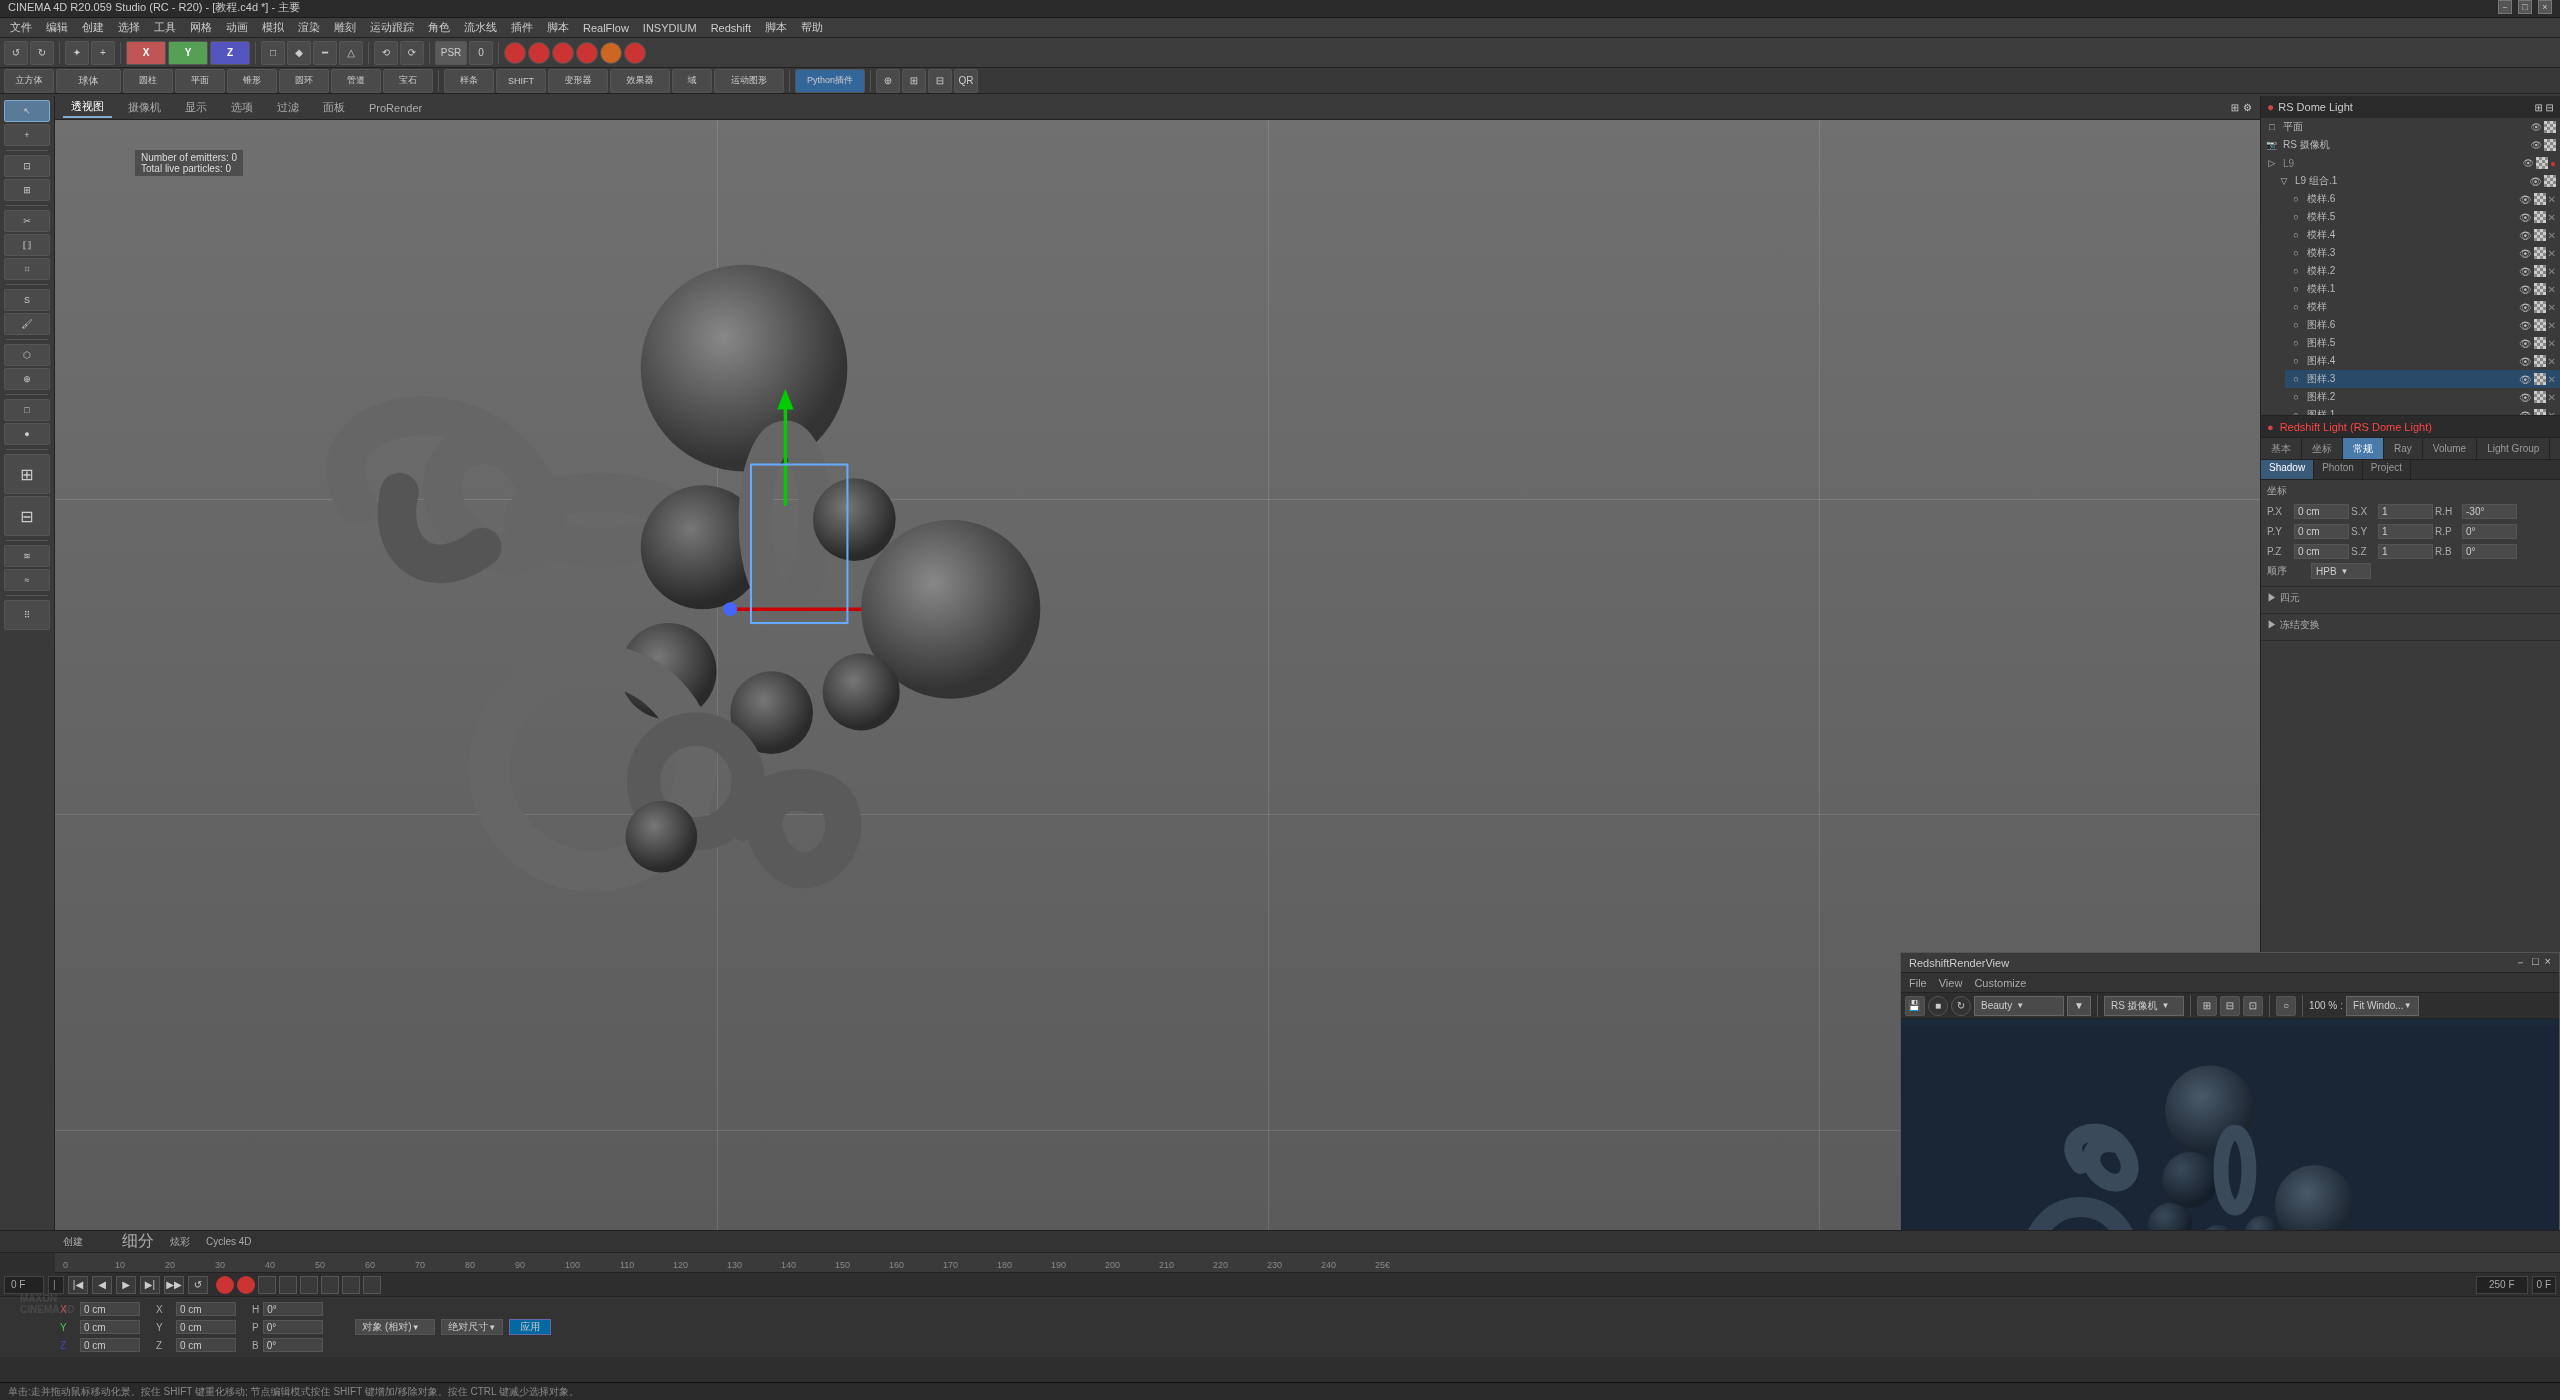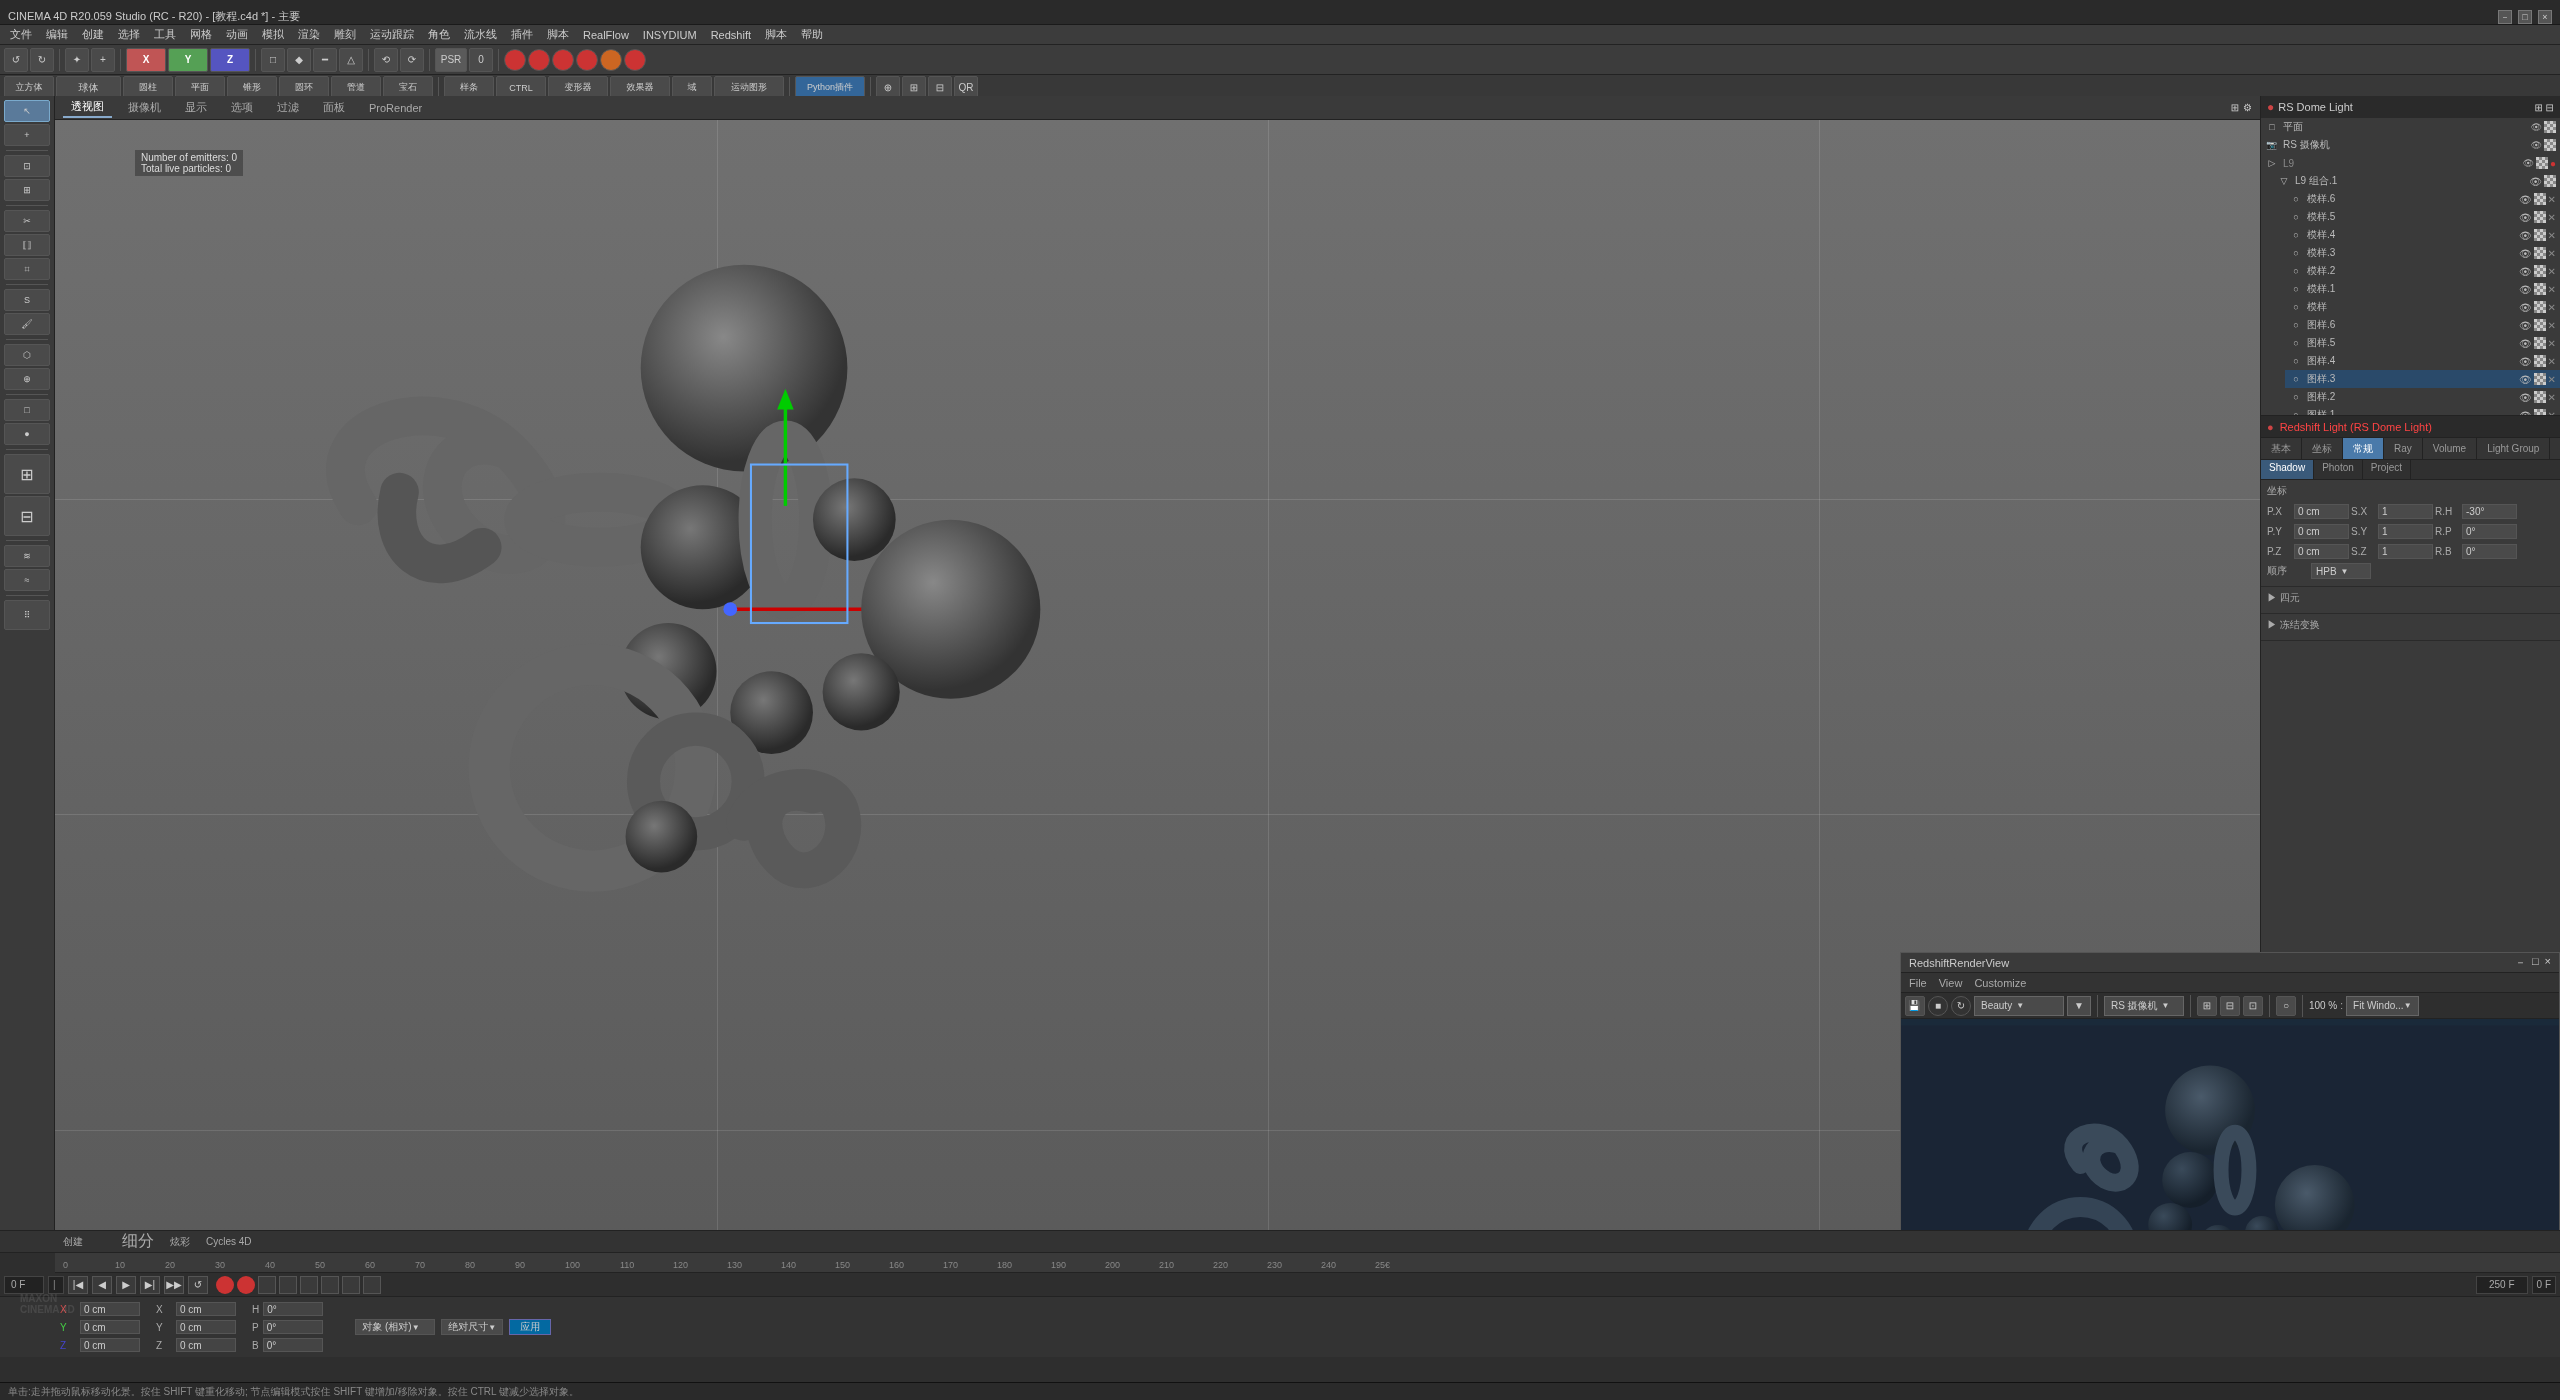--- a/index.html
+++ b/index.html
@@ -10,24 +10,24 @@
       font-family: Arial, sans-serif;
       font-size: 11px;
       color: #ccc;
       overflow: hidden;
       position: relative;
     }
 
     
     #title-bar {
       width: 100%;
-      height: 25px;
+      height: 18px;
       background: #2a2a2a;
       display: flex;
-      align-items: flex-end;
+      align-items: flex-start;
       justify-content: space-between;
       padding: 0 8px;
       border-bottom: 1px solid #1a1a1a;
     }
     #title-bar-right { display: flex; gap: 6px; }
     .title-btn {
       width: 14px; height: 14px;
       background: #555;
       border: 1px solid #777;
       display: flex; align-items: center; justify-content: center;
@@ -538,21 +538,21 @@
   <div class="tb-btn" style="font-size:9px;width:50px;">立方体</div>
   <div class="tb-btn" style="font-size:10px;width:65px;text-align:center;">球体</div>
   <div class="tb-btn" style="font-size:9px;width:50px;">圆柱</div>
   <div class="tb-btn" style="font-size:9px;width:50px;">平面</div>
   <div class="tb-btn" style="font-size:9px;width:50px;">锥形</div>
   <div class="tb-btn" style="font-size:9px;width:50px;">圆环</div>
   <div class="tb-btn" style="font-size:9px;width:50px;">管道</div>
   <div class="tb-btn" style="font-size:9px;width:50px;">宝石</div>
   <div class="tb-separator"></div>
   <div class="tb-btn" style="font-size:9px;width:50px;">样条</div>
-  <div class="tb-btn" style="font-size:9px;width:50px;">CTRL</div>
+  <div class="tb-btn" style="font-size:9px;width:50px;">SHIFT</div>
   <div class="tb-btn" style="font-size:9px;width:60px;">变形器</div>
   <div class="tb-btn" style="font-size:9px;width:60px;">效果器</div>
   <div class="tb-btn" style="font-size:9px;width:40px;">域</div>
   <div class="tb-btn" style="font-size:9px;width:70px;">运动图形</div>
   <div class="tb-separator"></div>
   <div class="tb-btn" style="font-size:9px;width:70px;background:#336699;">Python插件</div>
   <div class="tb-separator"></div>
 
   <div class="tb-btn" style="font-size:10px;">⊕</div>
   <div class="tb-btn" style="font-size:10px;">⊞</div>

